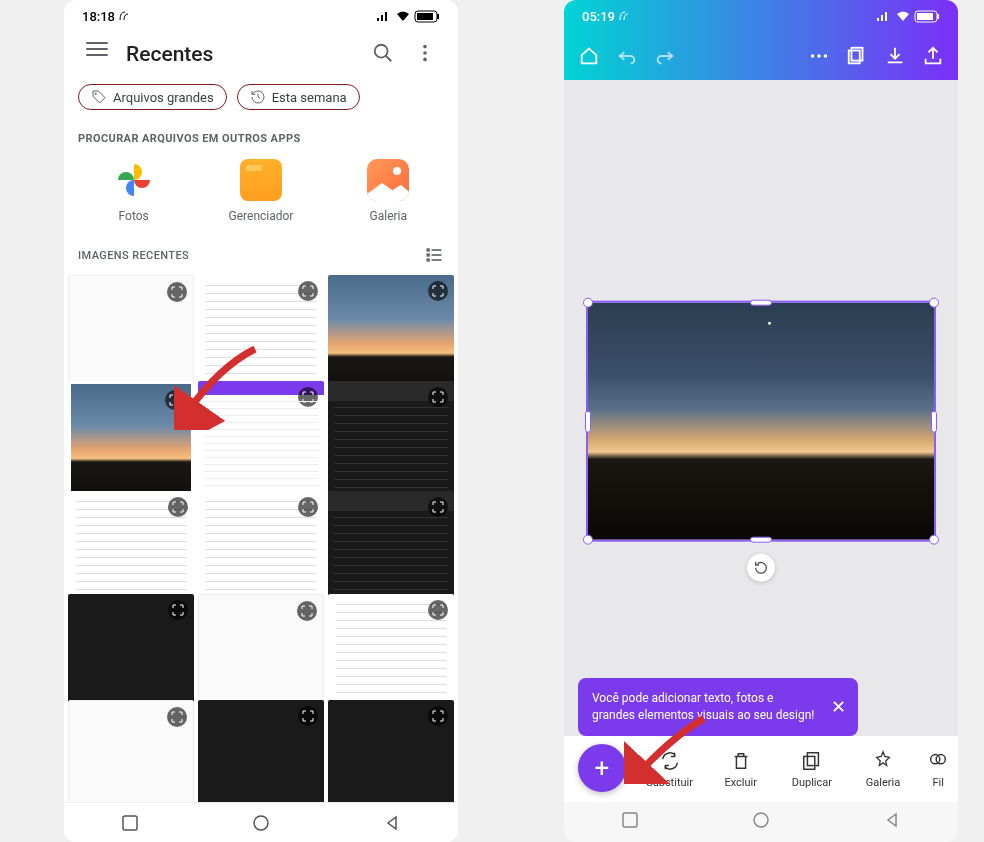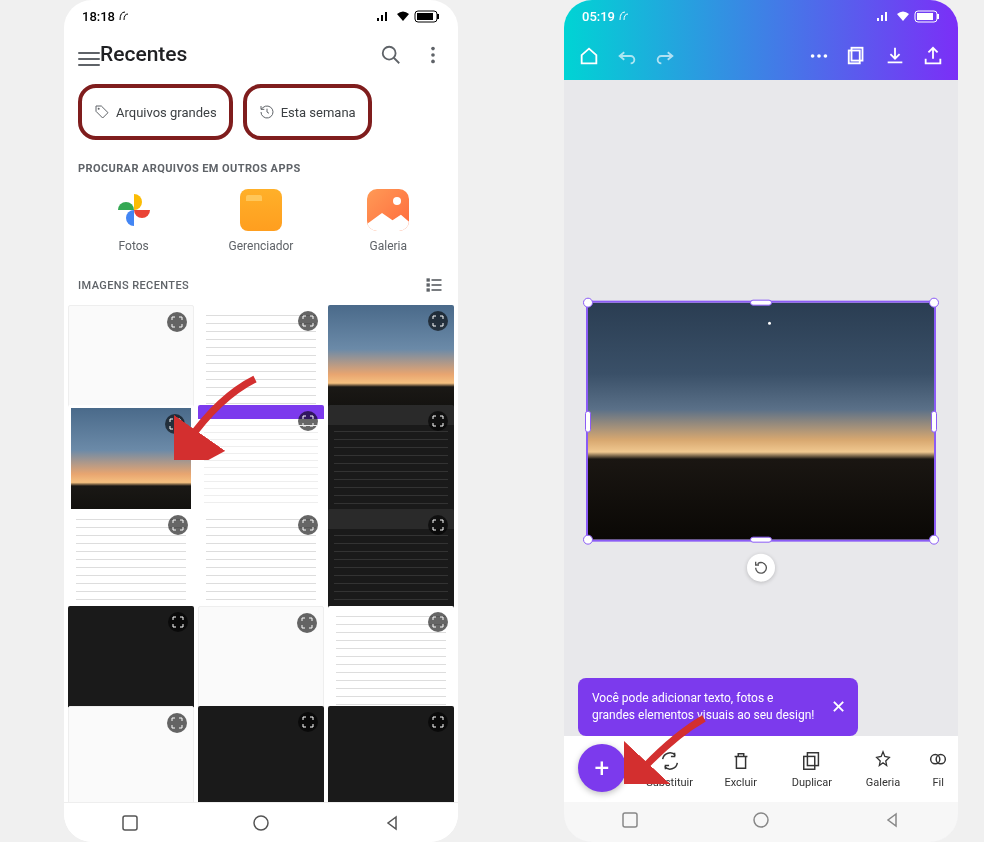--- a/index.html
+++ b/index.html
@@ -1,37 +1,37 @@
 <!DOCTYPE html>
 <html><head>
 <meta charset="utf-8">
 <style>
 * { margin: 0; padding: 0; box-sizing: border-box; }
 body { font-family: -apple-system, Roboto, sans-serif; background: #f0f0f0; width: 984px; height: 842px; display: flex; gap: 106px; padding: 0; }
 
-.phone { background: #fff; border-radius: 28px; overflow: hidden; position: relative; display: flex; flex-direction: column; }
+.phone { background: #fff; border-radius: 12px; overflow: hidden; position: relative; display: flex; flex-direction: column; }
 .phone-left { width: 394px; height: 842px; margin-left: 64px; }
 .phone-right { width: 394px; height: 842px; }
 
 
 .status-bar { height: 32px; display: flex; align-items: center; justify-content: space-between; padding: 0 18px; font-size: 13px; font-weight: 500; }
 .status-left { display: flex; align-items: center; gap: 4px; }
 .status-right { display: flex; align-items: center; gap: 3px; }
 .status-right svg { display: block; }
 
 
-.header-l { display: flex; align-items: flex-end; padding: 10px 14px; }
+.header-l { display: flex; align-items: flex-start; padding: 10px 22px; gap: 18px; }
 .hamburger { width: 22px; height: 14px; display: flex; flex-direction: column; justify-content: space-between; }
 .hamburger span { height: 2px; background: #5f6368; border-radius: 1px; }
 .header-title { font-size: 21px; font-weight: 500; color: #202124; flex: 1; }
 .header-icons { display: flex; gap: 20px; align-items: center; }
 
 
 .chips-row { display: flex; gap: 10px; padding: 8px 14px 12px; }
-.chip { border: 4px solid #7f1d1d; border-radius: 18px; padding: 16px 12px; display: flex; align-items: center; gap: 6px; font-size: 13px; color: #3c4043; }
+.chip { border: 1px solid #7f1d1d; border-radius: 18px; padding: 4px 12px; display: flex; align-items: center; gap: 6px; font-size: 13px; color: #3c4043; }
 .chip svg { width: 16px; height: 16px; }
 
 
 .section-label { font-size: 11px; font-weight: 700; letter-spacing: 0.4px; color: #5f6368; padding: 10px 14px 6px; }
 
 
 .apps-row { display: flex; justify-content: space-around; padding: 8px 6px 12px; }
 .app-item { display: flex; flex-direction: column; align-items: center; gap: 8px; width: 80px; }
 .app-icon { width: 42px; height: 42px; border-radius: 8px; display:flex; align-items:center; justify-content:center; }
 .app-label { font-size: 12px; color: #5f6368; }

